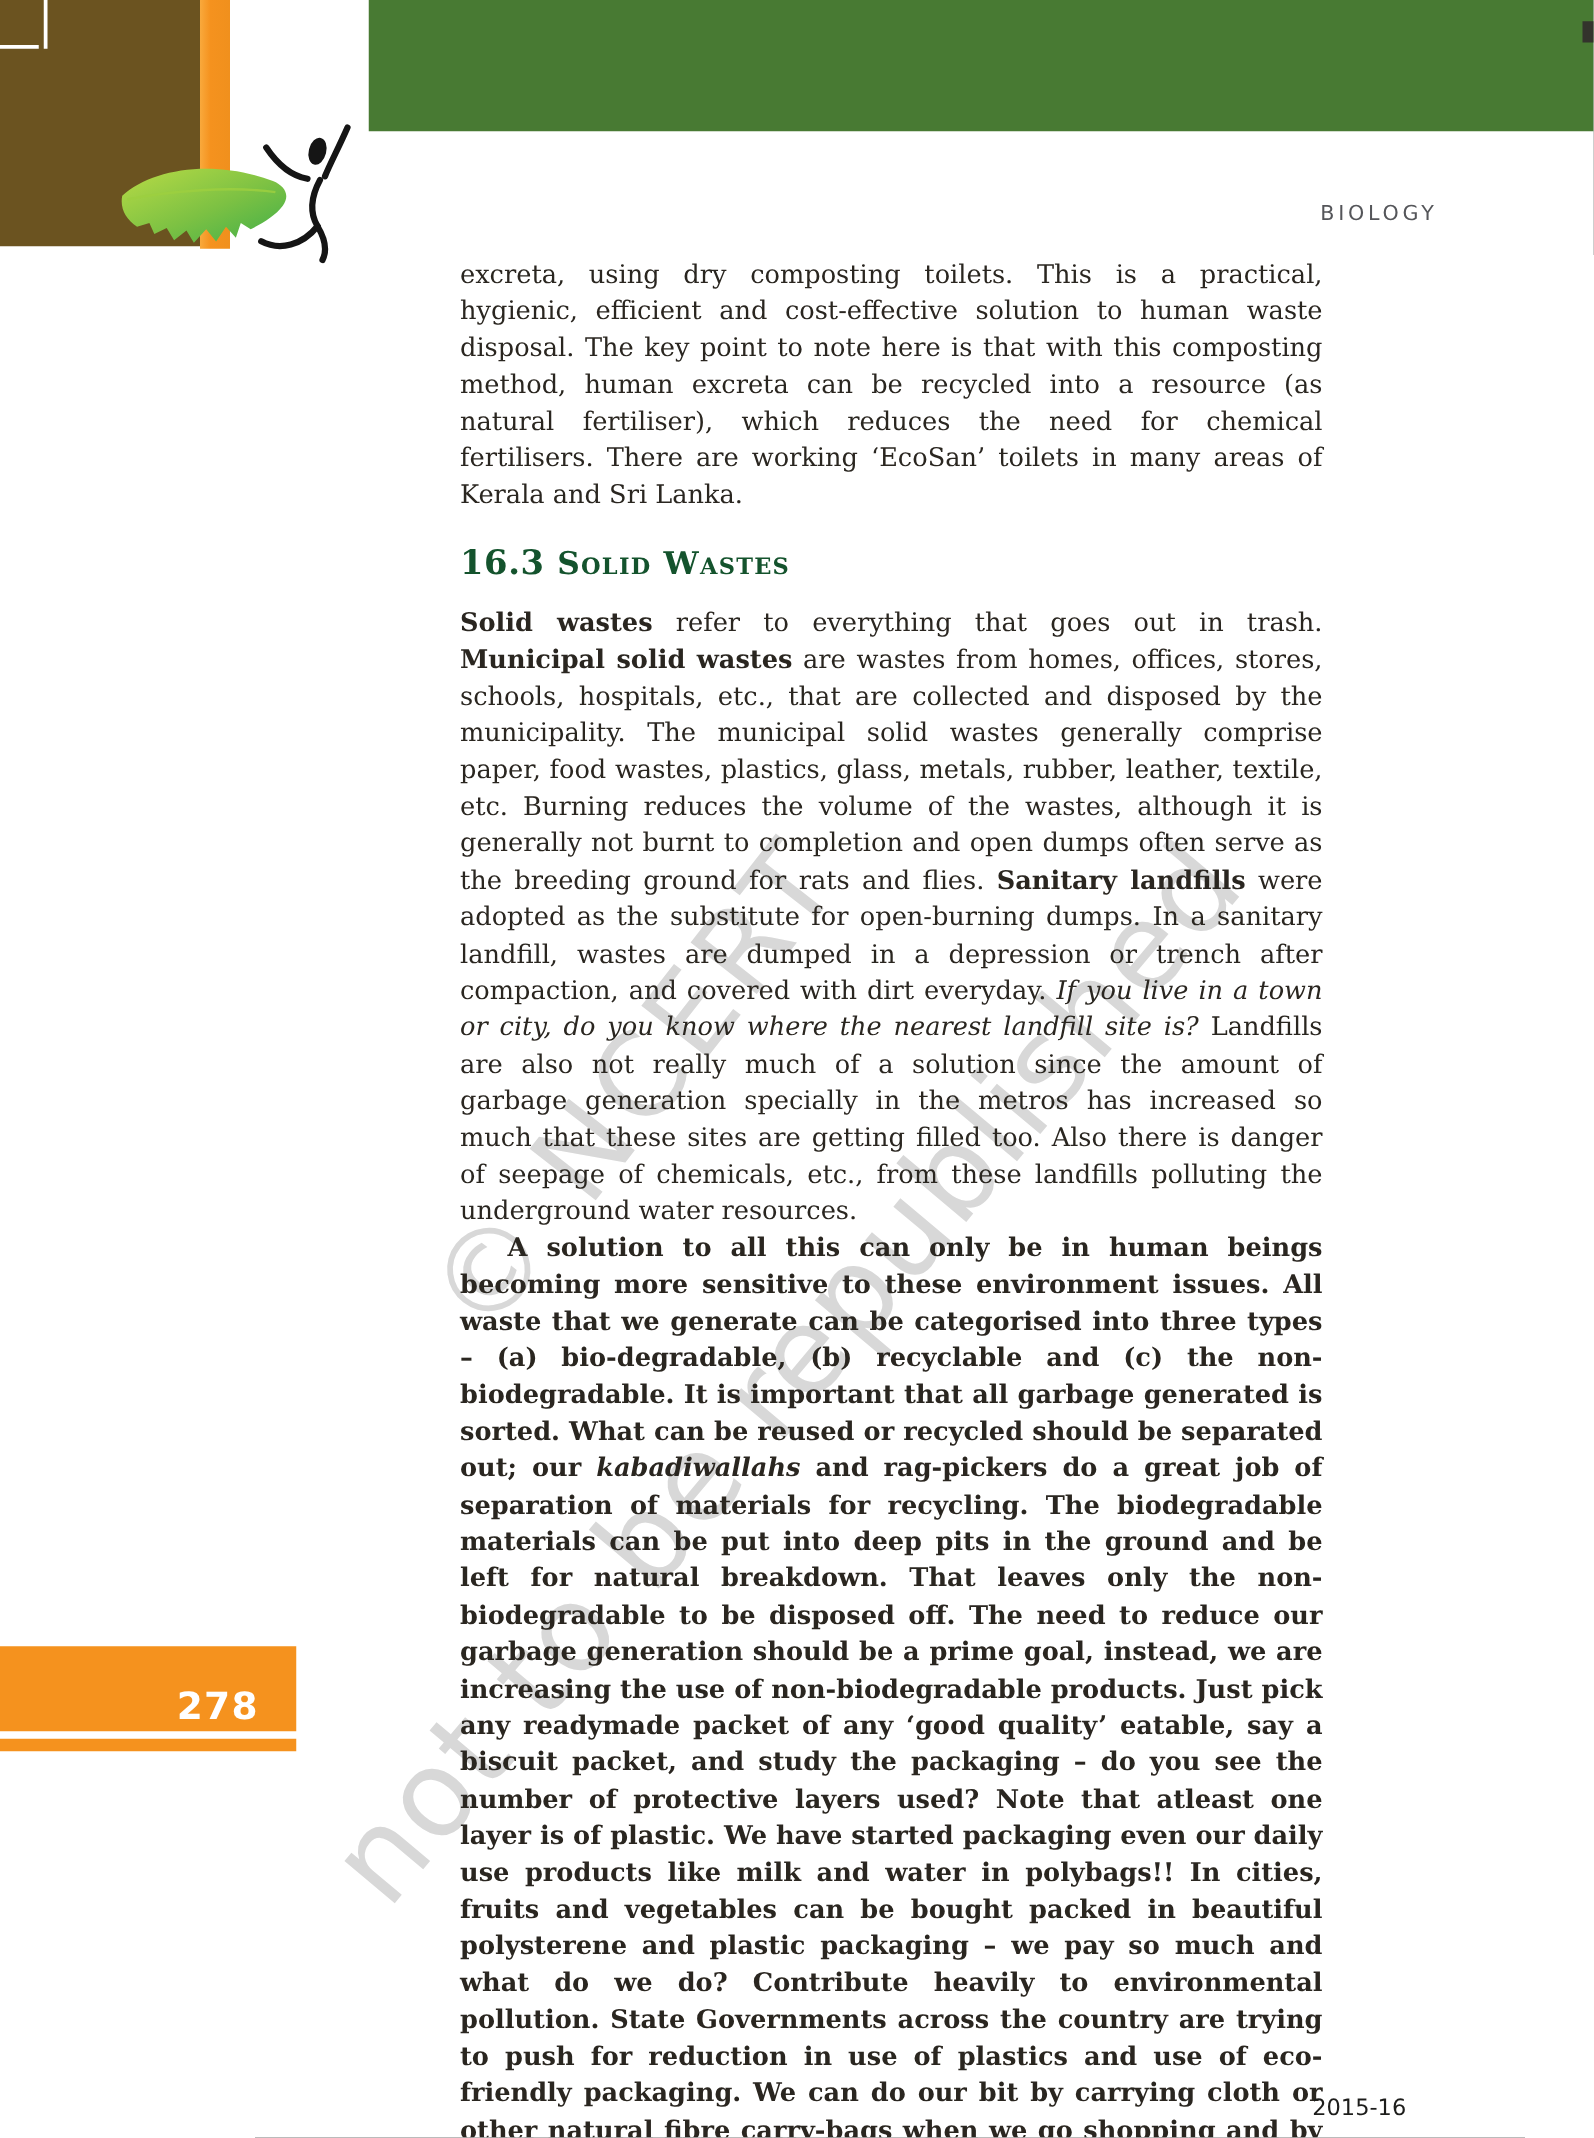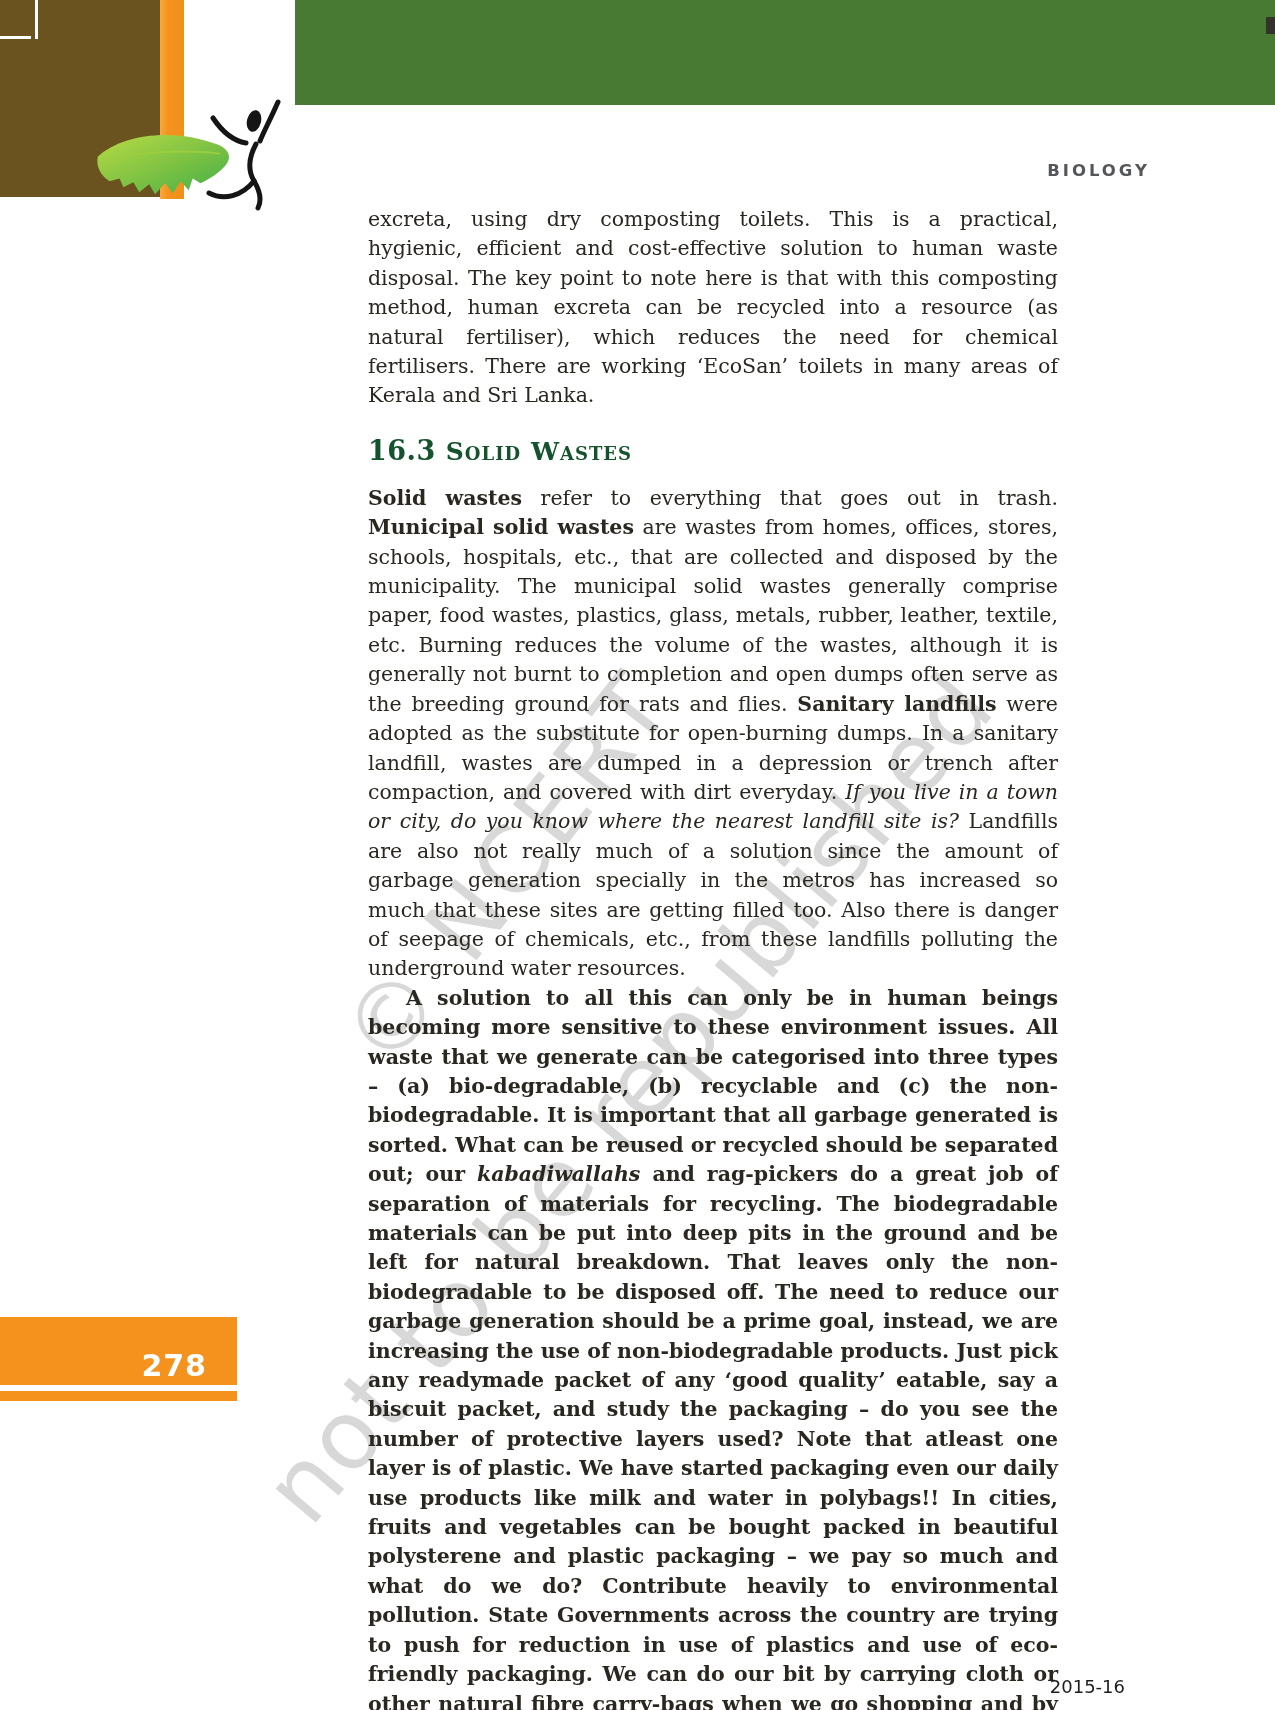--- a/index.html
+++ b/index.html
@@ -14,21 +14,21 @@
   .brown-box{position:absolute;left:0;top:0;width:160px;height:197px;background:#6b5320;}
   .corner-mark-h{position:absolute;left:0;top:36px;width:31px;height:3px;background:#ffffff;}
   .corner-mark-v{position:absolute;left:35px;top:0;width:3px;height:39px;background:#ffffff;}
   .orange-stripe{position:absolute;left:160px;top:0;width:24px;height:199px;
     background:linear-gradient(90deg,#f9a93c 0%,#f5921e 35%,#f0901d 100%);}
   .leaf{position:absolute;left:93px;top:127px;width:140px;height:84px;}
   .human{position:absolute;left:204px;top:99px;width:82px;height:112px;}
   .biology-label{
     position:absolute;top:161px;right:125px;
     font-family:"DejaVu Sans","Liberation Sans",sans-serif;
-    font-size:16.5px;letter-spacing:3px;color:#55565a;font-weight:700;
+    font-size:16.5px;letter-spacing:3px;color:#55565a;font-weight:400;
   }
   
   .wm{
     position:absolute;z-index:1;color:#d8d8d8;
     font-family:"DejaVu Sans","Liberation Sans",sans-serif;
     white-space:nowrap;transform-origin:left top;pointer-events:none;
   }
   .wm1{left:322px;top:1020px;font-size:92px;letter-spacing:6px;transform:rotate(-52deg);}
   .wm2{left:242px;top:1472px;font-size:96px;letter-spacing:2px;transform:rotate(-50deg);}
   

